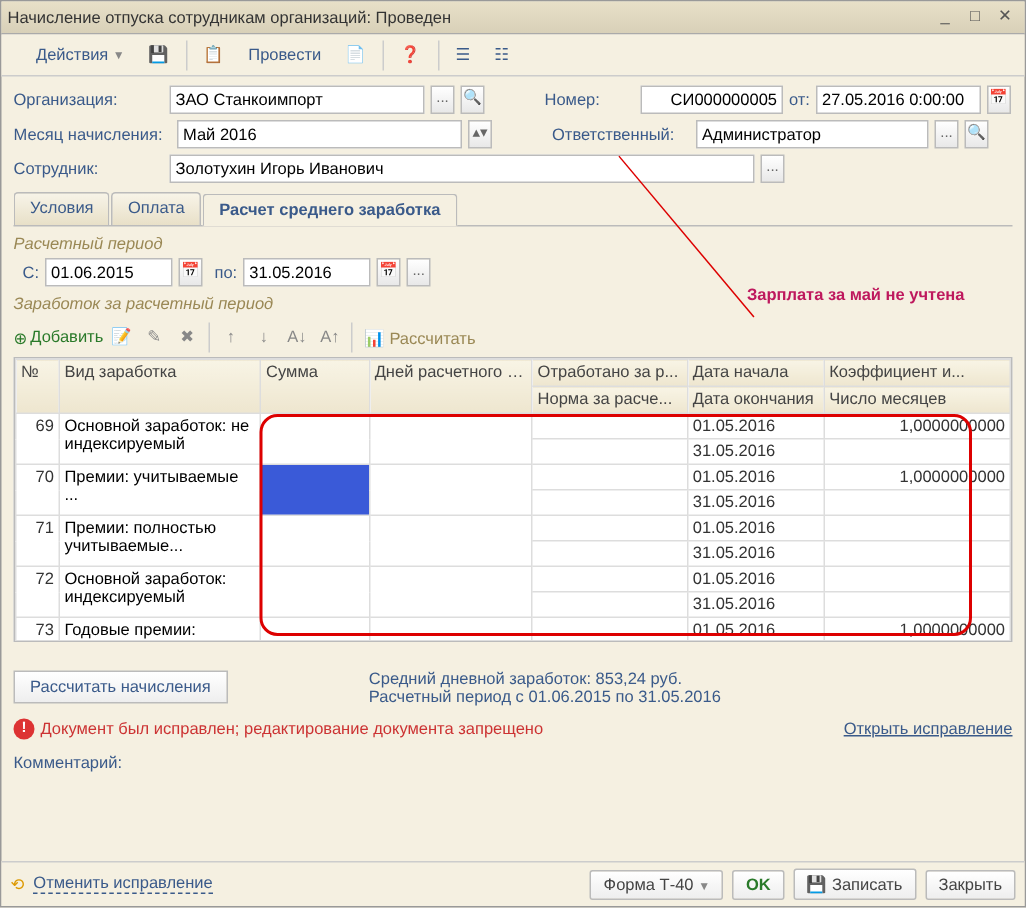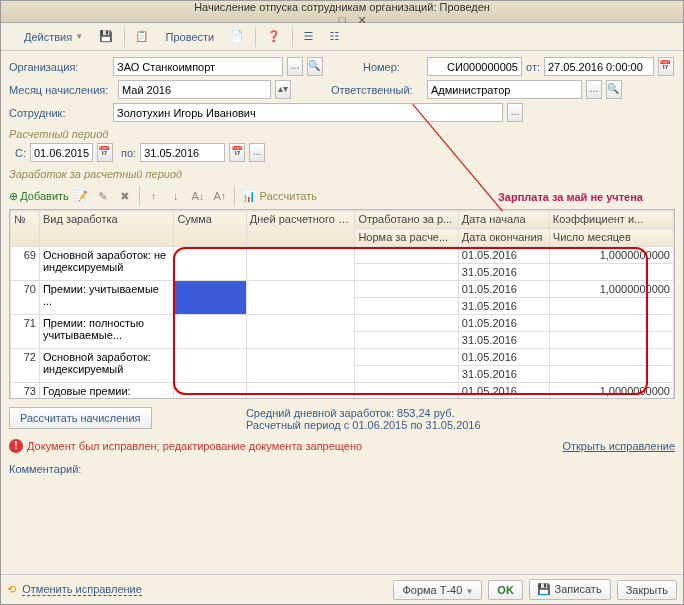--- a/index.html
+++ b/index.html
@@ -1,18 +1,18 @@
 <!DOCTYPE html>
 <html><head>
 <meta charset="utf-8">
 <style>
 * { box-sizing: border-box; font-family: Arial, sans-serif; font-size: 11px; }
 body { margin: 0; background: #f0f0f0; }
 .window { width: 684px; height: 605px; background: #f5f0e1; border: 1px solid #999; display: flex; flex-direction: column; position: relative; }
-.titlebar { background: linear-gradient(#e8e0c8, #d8d0b8); height: 22px; display: flex; align-items: center; padding: 0 4px; border-bottom: 1px solid #aaa; flex-direction: column; }
+.titlebar { background: linear-gradient(#e8e0c8, #d8d0b8); height: 22px; display: flex; align-items: center; padding: 0 4px; border-bottom: 1px solid #aaa; }
 .titlebar-text { flex: 1; color: #333; font-size: 11px; }
 .win-controls { display: flex; gap: 2px; }
 .win-btn { width: 18px; height: 16px; text-align: center; line-height: 14px; cursor: pointer; color: #555; }
 .toolbar { background: #f5f0e1; height: 28px; display: flex; align-items: center; padding: 2px 16px; border-bottom: 1px solid #ccc; gap: 2px; }
 .tbtn { padding: 2px 6px; border: 1px solid transparent; cursor: pointer; color: #3a5a8a; display: inline-flex; align-items: center; gap: 3px; }
 .sep { width: 1px; height: 20px; background: #ccc; margin: 0 2px; }
 .dropdown-arrow { font-size: 8px; color: #888; }
 .content { flex: 1; padding: 6px 8px; overflow: hidden; }
 .form-row { display: flex; align-items: center; margin-bottom: 4px; gap: 4px; }
 .label { color: #3a5a8a; width: 100px; }
@@ -30,21 +30,21 @@
 .tbl-wrap { border: 1px solid #bbb; background: #fff; position: relative; }
 .tbl { width: 100%; border-collapse: collapse; table-layout: fixed; }
 .tbl th, .tbl td { border: 1px solid #ddd; padding: 2px 3px; vertical-align: top; overflow: hidden; text-overflow: ellipsis; }
 .tbl th { background: linear-gradient(#f8f4e5,#eee6cf); color: #444; font-weight: normal; height: 18px; text-align: left; white-space: nowrap; }
 .tbl .num { text-align: right; color: #333; margin-left: 26px; }
 .tbl .date { text-align: left; color: #333; }
 .sel-cell { background: #3a5ad8; }
 .red-frame { position: absolute; border: 2px solid #d00; border-radius: 12px; pointer-events: none; }
 .annot { position: absolute; color: #be185d; font-weight: bold; font-size: 11px; }
 .annot-line { position: absolute; width: 140px; height: 1px; border-top: 1px solid #d00; transform-origin: right top; transform: rotate(50deg); }
-.footer-area { margin-top: 8px; display: flex; justify-content: space-between; align-items: flex-start; }
+.footer-area { margin-top: 19px; display: flex; justify-content: space-between; align-items: flex-start; }
 .calc-btn { border: 1px solid #bbb; background: linear-gradient(#fff,#eee); padding: 4px 10px; color: #3a5a8a; cursor: pointer; }
 .avg-text { color: #3a5a8a; }
 .warn-row { display: flex; align-items: center; margin-top: 8px; }
 .warn-icon { width: 14px; height: 14px; border-radius: 50%; background: #d33; color: #fff; text-align: center; line-height: 14px; font-weight: bold; margin-right: 4px; font-size: 10px; }
 .warn-text { color: #c33; }
 .link { color: #3a5a8a; text-decoration: underline; cursor: pointer; }
 .bottombar { border-top: 1px solid #ccc; padding: 4px 6px; display: flex; align-items: center; gap: 6px; background: #f5f0e1; }
 .btn { border: 1px solid #bbb; background: linear-gradient(#fff,#eee); padding: 3px 8px; cursor: pointer; color: #444; border-radius: 2px; }
 .btn.primary { color: #2a7a2a; font-weight: bold; }
 .spacer { flex: 1; }
@@ -90,40 +90,45 @@
       <span style="width:32px"></span>
       <span class="label" style="width:60px">Номер:</span>
       <span class="input" style="width:95px;text-align:right;justify-content:flex-end">СИ000000005</span>
       <span style="color:#3a5a8a">от:</span>
       <span class="input" style="width:110px">27.05.2016 0:00:00</span>
       <span class="input-btn">📅</span>
     </div>
 
     <div class="form-row">
       <span class="label-wide">Месяц начисления:</span>
-      <span class="input" style="width:153px">Май 2016</span>
+      <span class="input" style="width:190px">Май 2016</span>
       <span class="input-btn">▴▾</span>
       <span style="width:32px"></span>
       <span class="label" style="width:92px">Ответственный:</span>
       <span class="input" style="width:155px">Администратор</span>
       <span class="input-btn">...</span>
       <span class="input-btn">🔍</span>
     </div>
 
     <div class="form-row">
       <span class="label">Сотрудник:</span>
       <span class="input" style="width:390px">Золотухин Игорь Иванович</span>
       <span class="input-btn">...</span>
     </div>
 
+    <div class="tabs">
+      <div class="tab">Условия</div>
+      <div class="tab">Оплата</div>
+      <div class="tab active">Расчет среднего заработка</div>
+    </div>
 
     <div class="group-title">Расчетный период</div>
     <div class="form-row" style="padding-left:6px">
       <span style="color:#3a5a8a">С:</span>
-      <span class="input" style="width:63px">01.06.2015</span>
+      <span class="input" style="width:85px">01.06.2015</span>
       <span class="input-btn">📅</span>
       <span style="color:#3a5a8a;margin-left:4px">по:</span>
       <span class="input" style="width:85px">31.05.2016</span>
       <span class="input-btn">📅</span>
       <span class="input-btn">...</span>
     </div>
 
     <div class="group-title">Заработок за расчетный период</div>
 
     <div class="tbl-toolbar">

